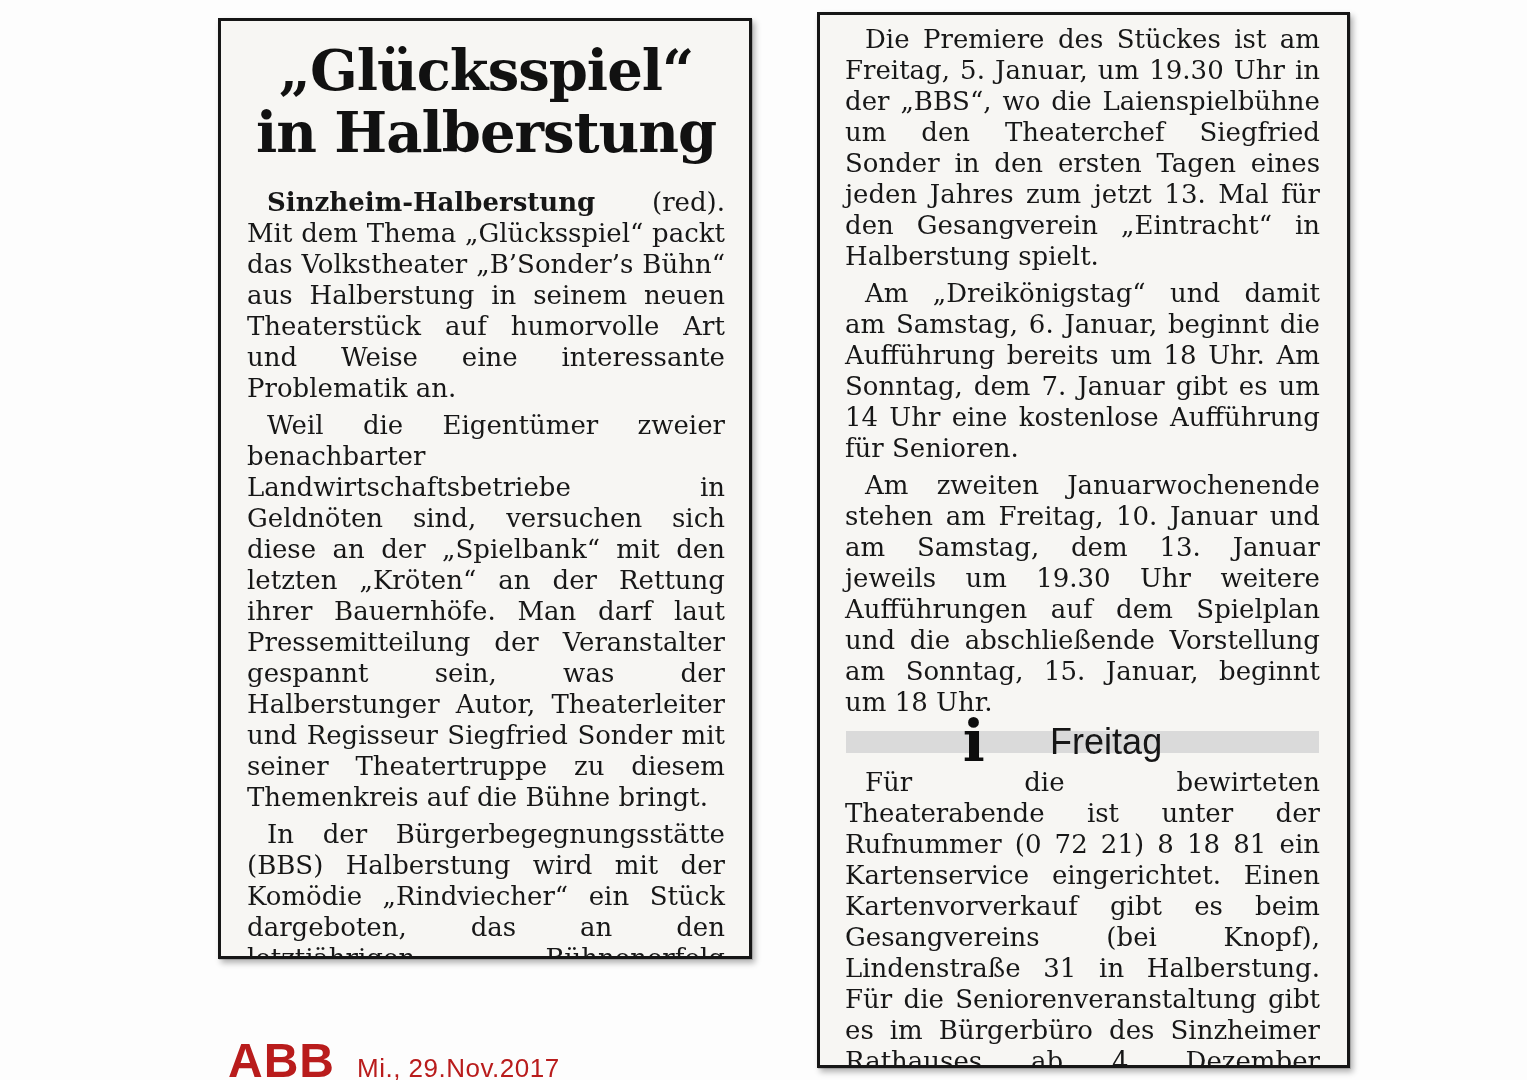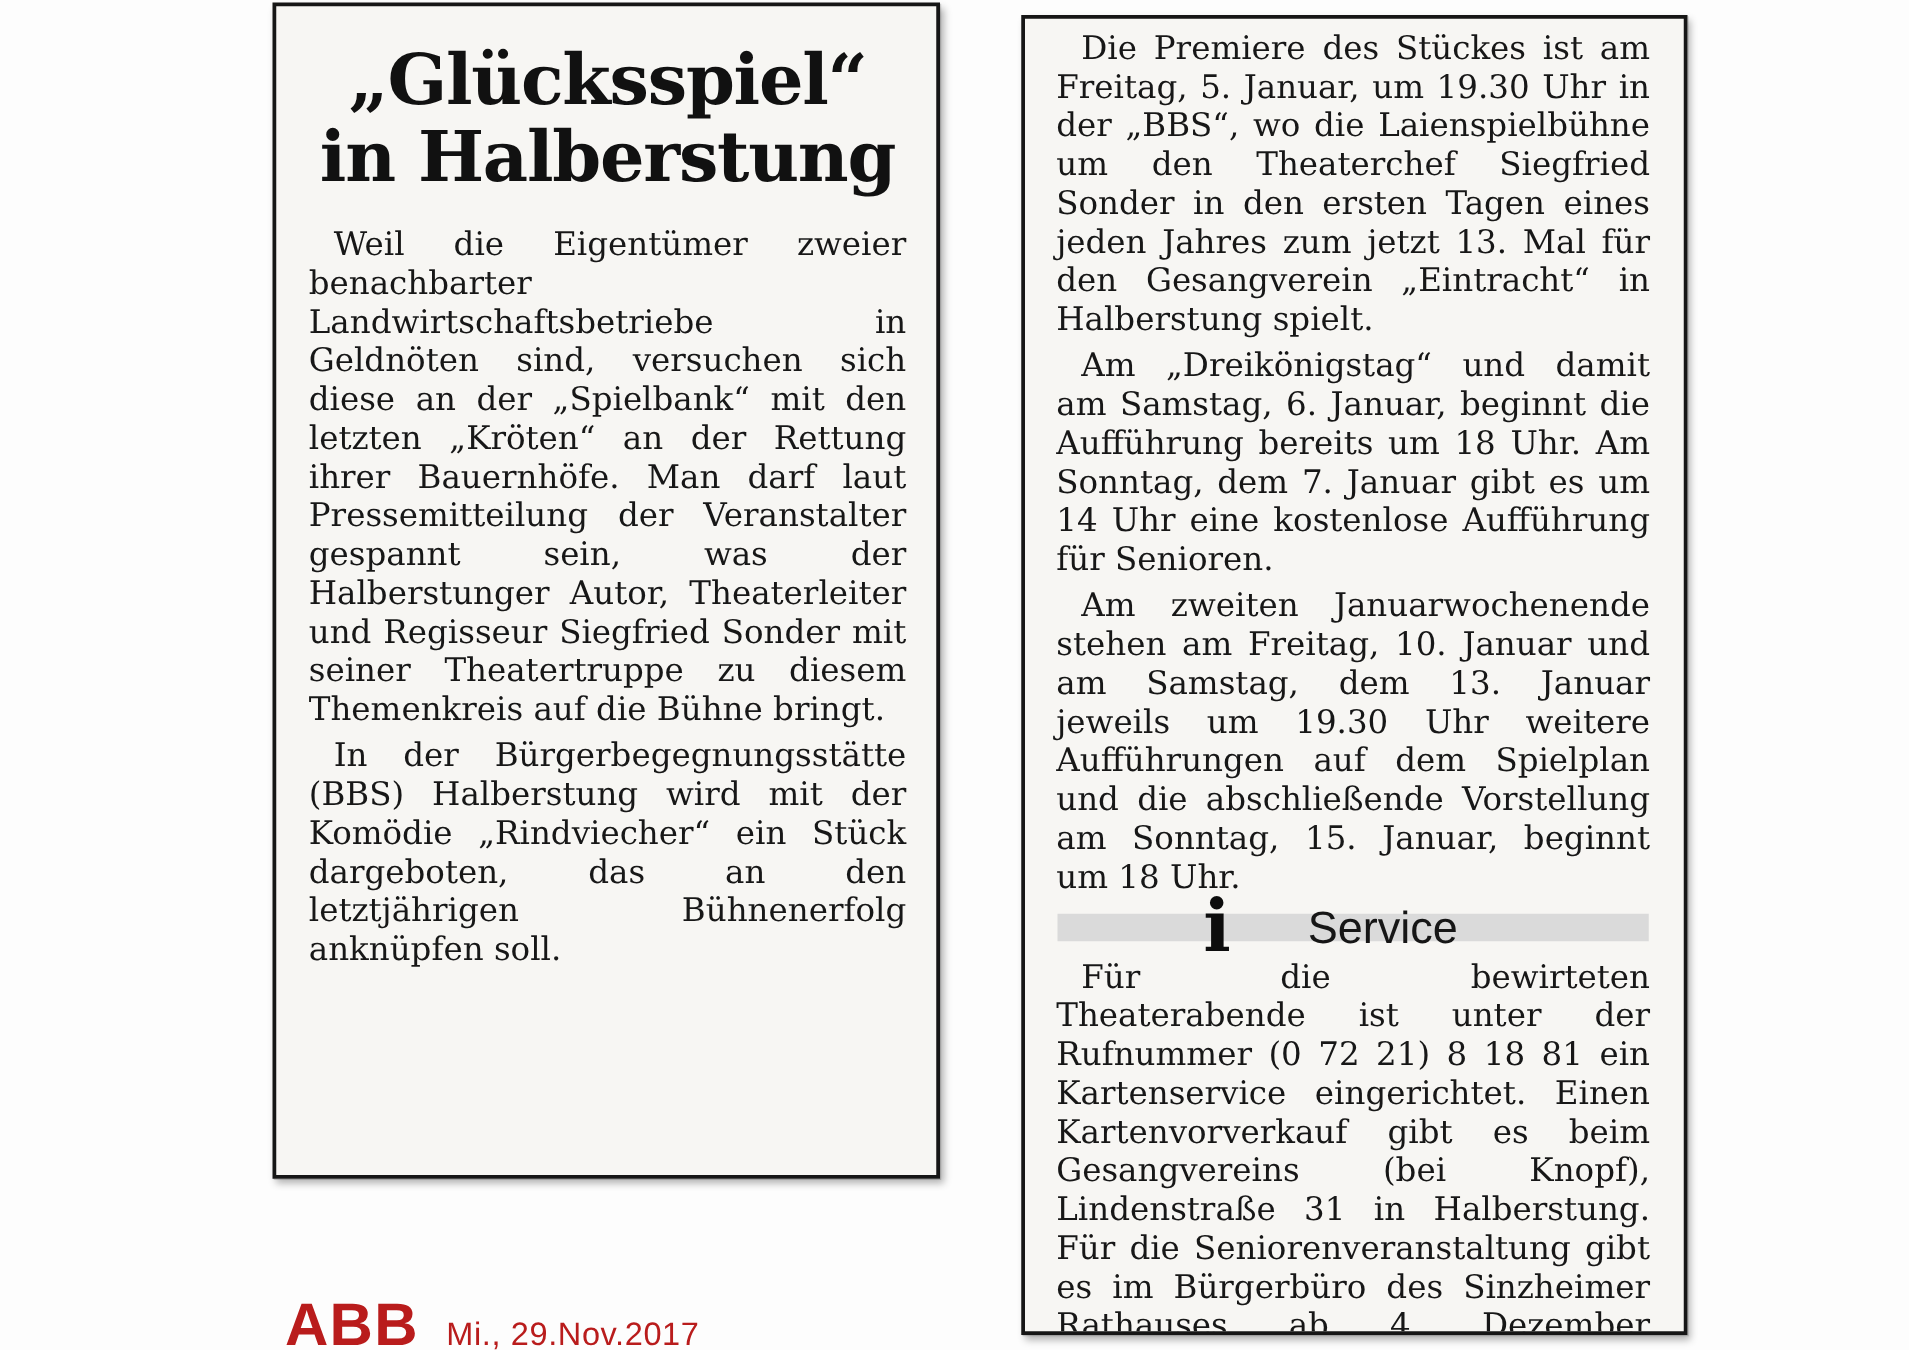--- a/index.html
+++ b/index.html
@@ -12,21 +12,21 @@
     font-family: "DejaVu Serif", serif;
     color: #171717;
   }
   .clip-box {
     position: absolute;
     background: #f7f6f3;
     border: 3px solid #161616;
     box-shadow: 3px 4px 6px rgba(0,0,0,0.30), 1px 1px 0 rgba(0,0,0,0.15);
     overflow: hidden;
   }
-  .clip-left  { left: 218px; top: 2px;  width: 534px; height: 941px;  padding: 14px 24px 0 26px; }
+  .clip-left  { left: 218px; top: 18px;  width: 534px; height: 941px;  padding: 4px 24px 0 26px; }
   .clip-right { left: 769px; top: 12px;  width: 533px; height: 1056px; padding: 9px 27px 0 25px; margin-left: 48px; }
 
   .headline {
     text-align: center;
     font-weight: bold;
     font-size: 56px;
     line-height: 62px;
     letter-spacing: -1px;
     margin: 14px 0 24px 0;
     color: #111;
@@ -86,31 +86,32 @@
   .footer .date { font-size: 26px; letter-spacing: 0.5px; }
 </style>
 </head>
 <body>
 
 <div class="clip-box clip-left">
   <h1 class="headline">
     <div>„Glücksspiel“</div>
     <div>in Halberstung</div>
   </h1>
+  <p class="body-par"><span class="dateline">Sinzheim-Halberstung</span><span> (red). Mit dem Thema „Glücksspiel“ packt das Volkstheater „B’Sonder’s Bühn“ aus Halberstung in seinem neuen Theaterstück auf humorvolle Art und Weise eine interessante Problematik an.</span></p>
   <p class="body-par">Weil die Eigentümer zweier benachbarter Landwirtschaftsbetriebe in Geldnöten sind, versuchen sich diese an der „Spielbank“ mit den letzten „Kröten“ an der Rettung ihrer Bauernhöfe. Man darf laut Pressemitteilung der Veranstalter gespannt sein, was der Halberstunger Autor, Theaterleiter und Regisseur Siegfried Sonder mit seiner Theatertruppe zu diesem Themenkreis auf die Bühne bringt.</p>
   <p class="body-par">In der Bürgerbegegnungsstätte (BBS) Halberstung wird mit der Komödie „Rindviecher“ ein Stück dargeboten, das an den letztjährigen Bühnenerfolg anknüpfen soll.</p>
 </div>
 
 <div class="clip-box clip-right">
   <p class="body-par">Die Premiere des Stückes ist am Freitag, 5. Januar, um 19.30 Uhr in der „BBS“, wo die Laienspielbühne um den Theaterchef Siegfried Sonder in den ersten Tagen eines jeden Jahres zum jetzt 13. Mal für den Gesangverein „Eintracht“ in Halberstung spielt.</p>
   <p class="body-par">Am „Dreikönigstag“ und damit am Samstag, 6. Januar, beginnt die Aufführung bereits um 18 Uhr. Am Sonntag, dem 7. Januar gibt es um 14 Uhr eine kostenlose Aufführung für Senioren.</p>
   <p class="body-par">Am zweiten Januarwochenende stehen am Freitag, 10. Januar und am Samstag, dem 13. Januar jeweils um 19.30 Uhr weitere Aufführungen auf dem Spielplan und die abschließende Vorstellung am Sonntag, 15. Januar, beginnt um 18 Uhr.</p>
   <div class="service-bar" style="background: rgb(218, 218, 218);">
     <span class="service-i">i</span>
-    <span class="service-label">Service</span>
+    <span class="service-label">Freitag</span>
   </div>
   <p class="body-par">Für die bewirteten Theaterabende ist unter der Rufnummer (0 72 21) 8 18 81 ein Kartenservice eingerichtet. Einen Kartenvorverkauf gibt es beim Gesangvereins (bei Knopf), Lindenstraße 31 in Halberstung. Für die Seniorenveranstaltung gibt es im Bürgerbüro des Sinzheimer Rathauses ab 4. Dezember Freikarten mit Platzreservierung.</p>
 </div>
 
 <div class="footer" style="color: #b91c1c; margin-top: 29px;">
   <span class="logo">ABB</span>
   <span class="date">Mi., 29.Nov.2017</span>
 </div>
 
 </body></html>

